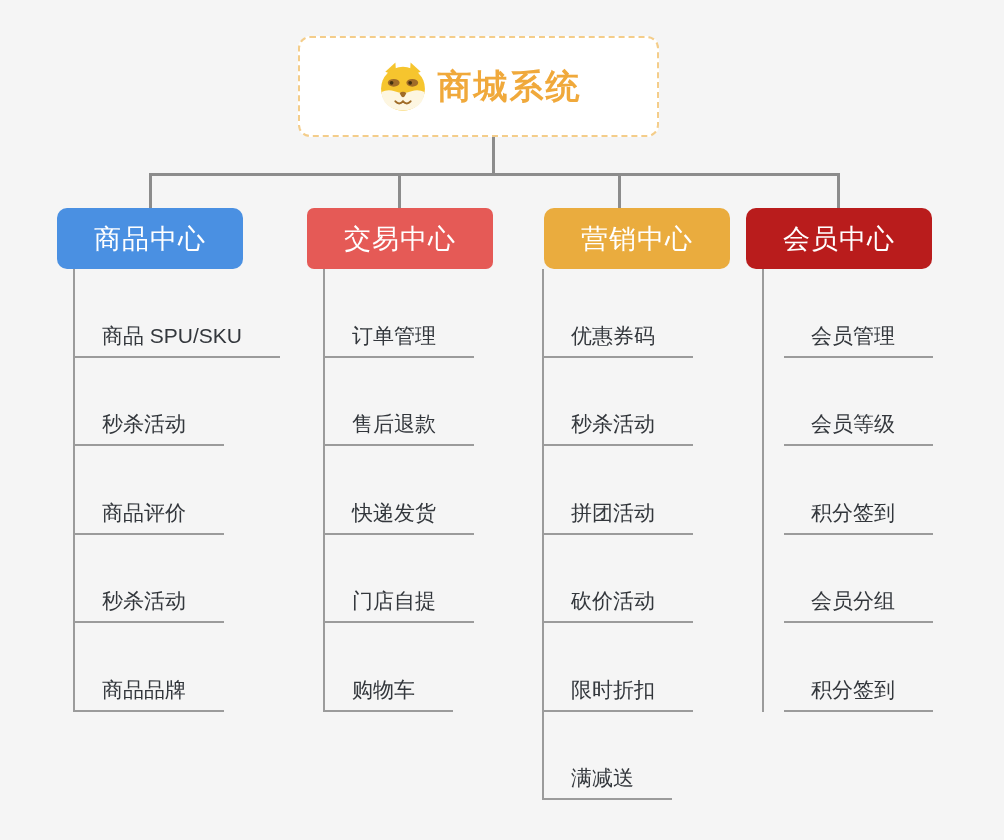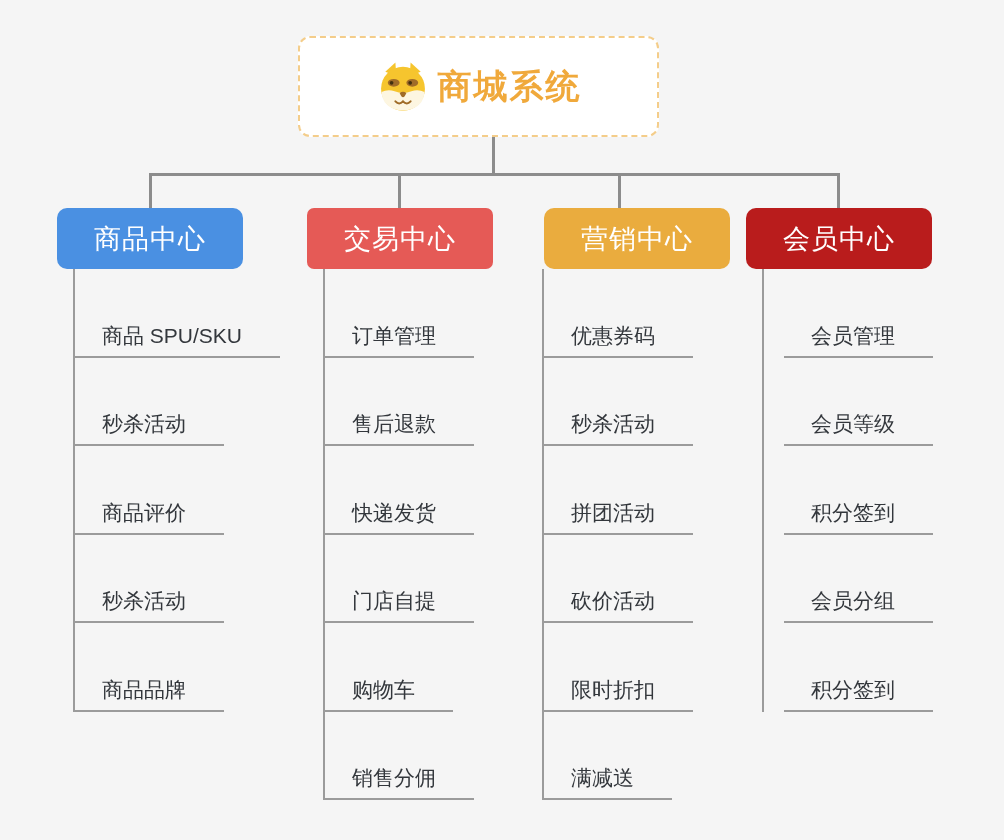--- a/index.html
+++ b/index.html
@@ -104,23 +104,20 @@
       </div>
     <div class="item">
         <span>快递发货</span>
       </div>
     <div class="item">
         <span>门店自提</span>
       </div>
     <div class="item">
         <span>购物车</span>
       </div>
-    <div class="item">
-        <span>销售分佣</span>
-      </div>
   </div>
 
   <div class="col col-3">
     <div class="item">
         <span>优惠券码</span>
       </div>
     <div class="item">
         <span>秒杀活动</span>
       </div>
     <div class="item">

